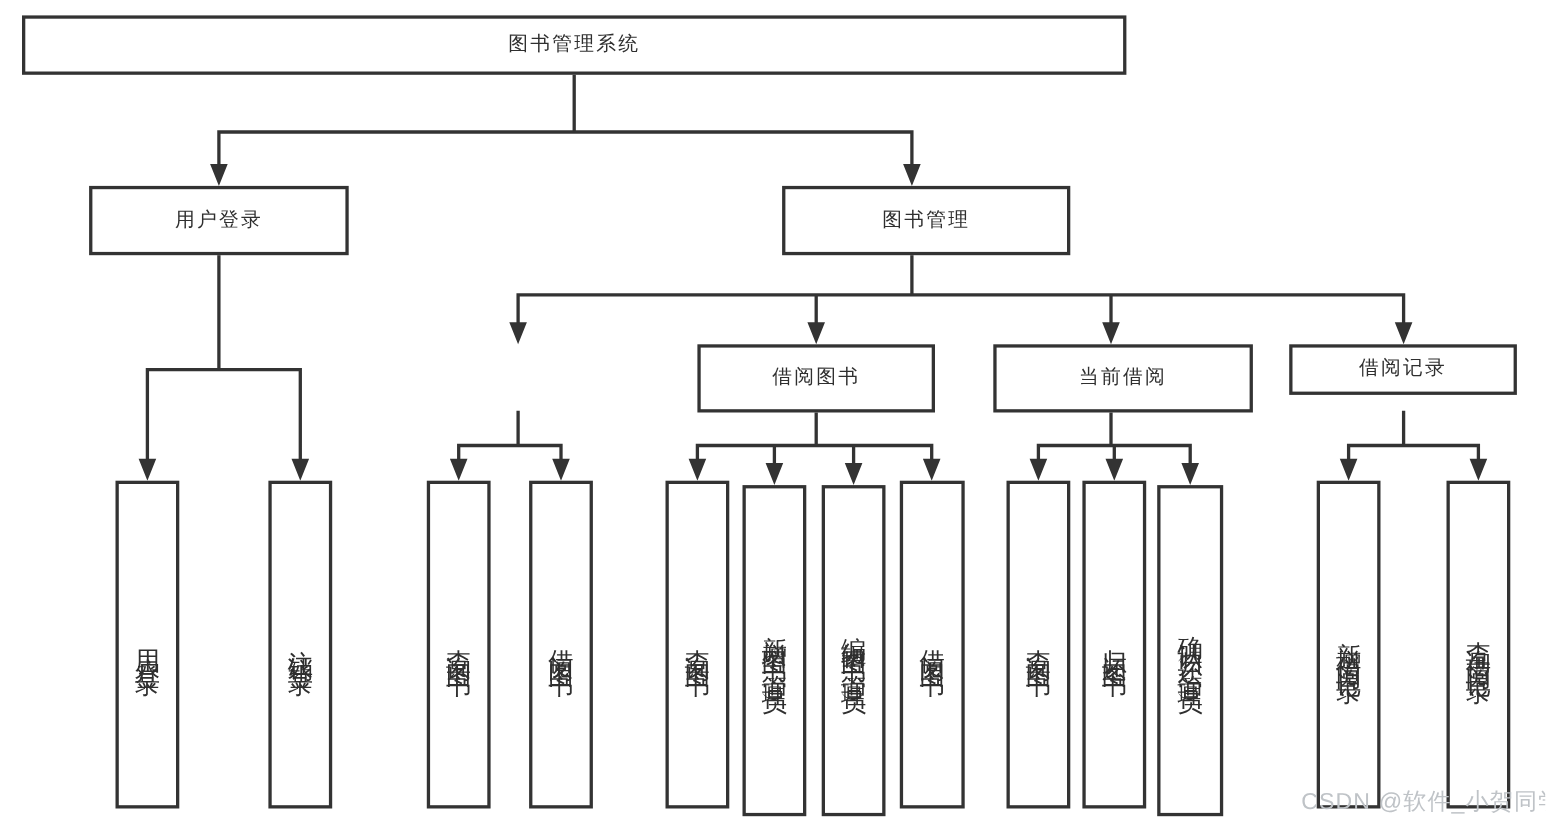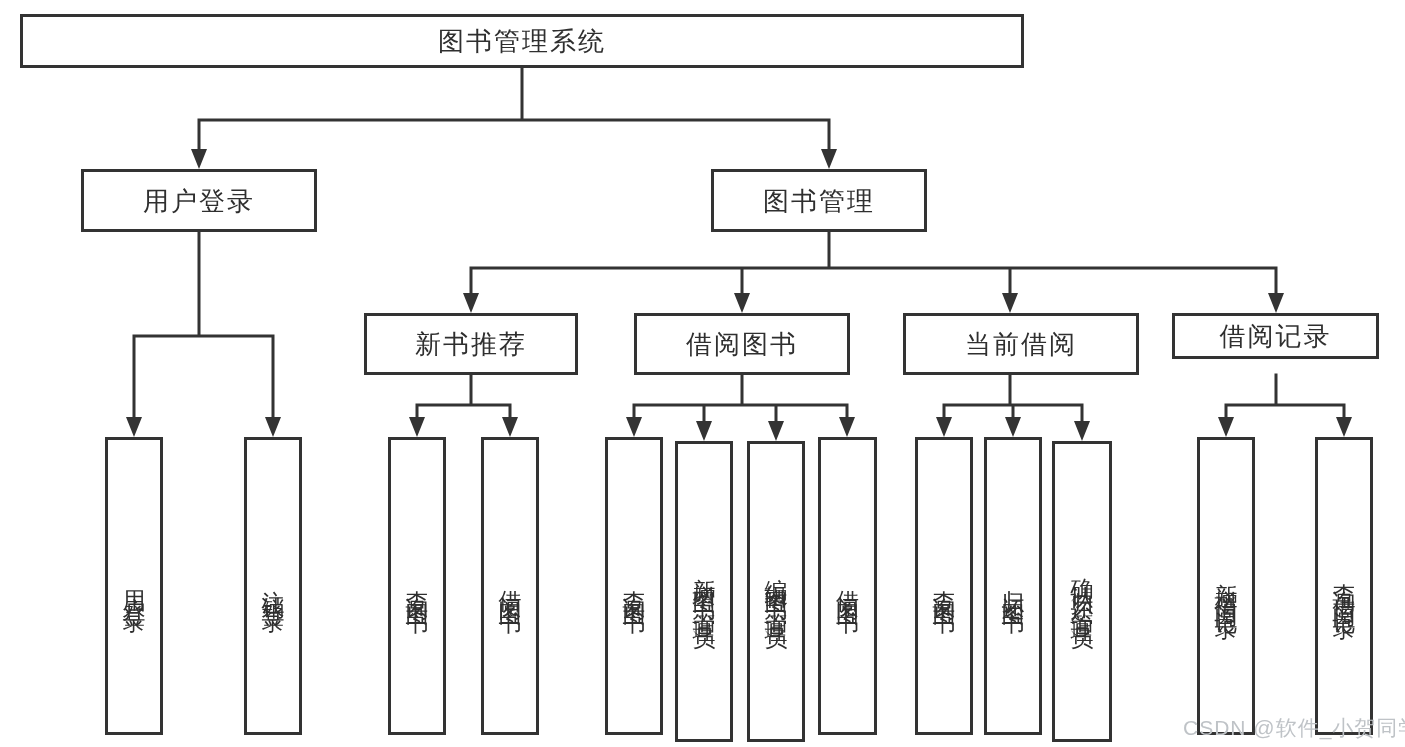--- a/index.html
+++ b/index.html
@@ -19,24 +19,25 @@
   .box{
     position:absolute;
     box-sizing:border-box;
     background:var(--box-bg);
     border:3px solid var(--line-color);
     display:flex;align-items:center;justify-content:center;
     color:var(--text-color);
     z-index:2;
   }
   .box.h .lbl{
-    font-size:26px;
+    font-size:18px;
     letter-spacing:2px;
     white-space:nowrap;
     line-height:1;
+    font-family:Liberation Mono, monospace;
   }
   .box.v .lbl{
     writing-mode:vertical-rl;
     text-orientation:mixed;
     font-size:23px;
     letter-spacing:7px;
     line-height:1;
     white-space:nowrap;
   }
   .watermark{
@@ -74,34 +75,31 @@
              M1218 417 L1234 417 L1226 437 Z M1336 417 L1352 417 L1344 437 Z"></path>
   </svg>
 
   <div class="box h" style="left:20px;top:14px;width:1004px;height:54px">
     <span class="lbl">图书管理系统</span>
   </div>
 
   <div class="box h" style="left:81px;top:169px;width:236px;height:63px">
     <span class="lbl">用户登录</span>
   </div>
-  <div class="box h" style="left:711px;top:169px;width:216px;height:63px">
+  <div class="box h" style="left:711px;top:169px;width:262px;height:63px">
     <span class="lbl">图书管理</span>
   </div>
 
   <div class="box v" style="left:105px;top:437px;width:58px;height:298px">
     <span class="lbl">用户登录</span>
   </div>
   <div class="box v" style="left:244px;top:437px;width:58px;height:298px">
     <span class="lbl">注销登录</span>
   </div>
 
-  <div class="box h" style="left:364px;top:313px;width:214px;height:62px">
-    <span class="lbl">新书推荐</span>
-  </div>
   <div class="box h" style="left:634px;top:313px;width:216px;height:62px">
     <span class="lbl">借阅图书</span>
   </div>
   <div class="box h" style="left:903px;top:313px;width:236px;height:62px">
     <span class="lbl">当前借阅</span>
   </div>
   <div class="box h" style="left:1172px;top:313px;width:207px;height:46px">
     <span class="lbl">借阅记录</span>
   </div>
 

